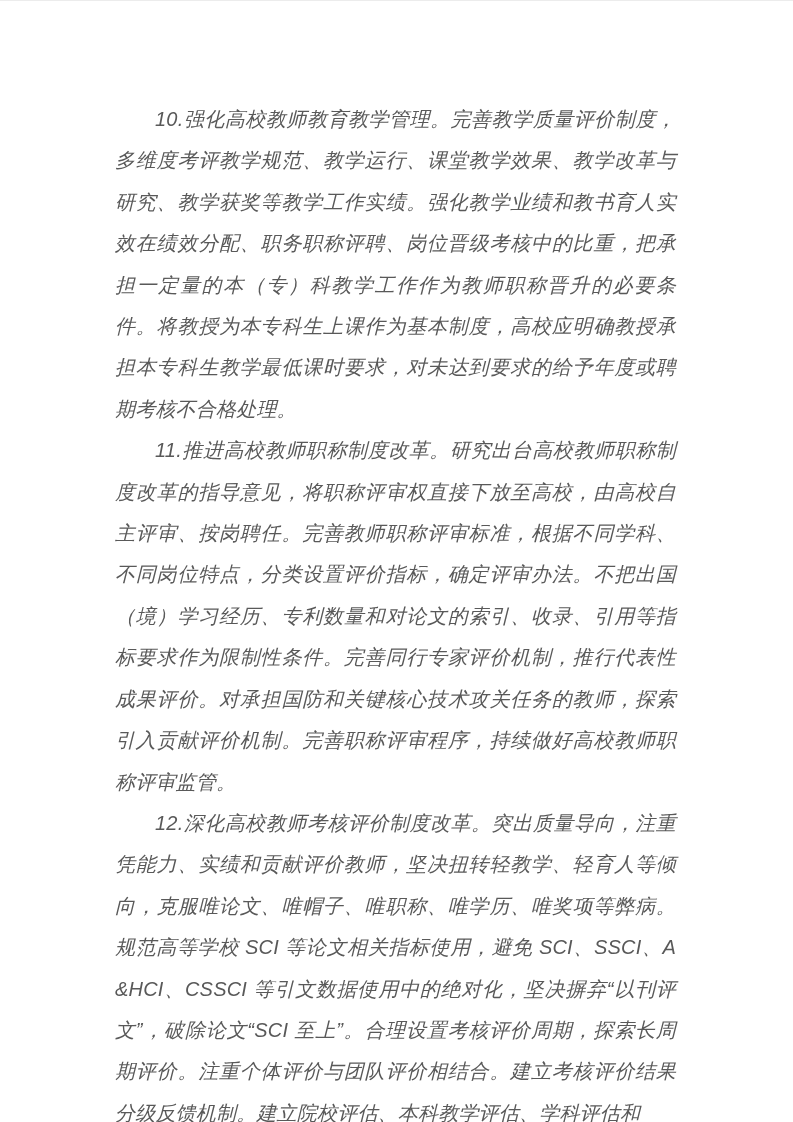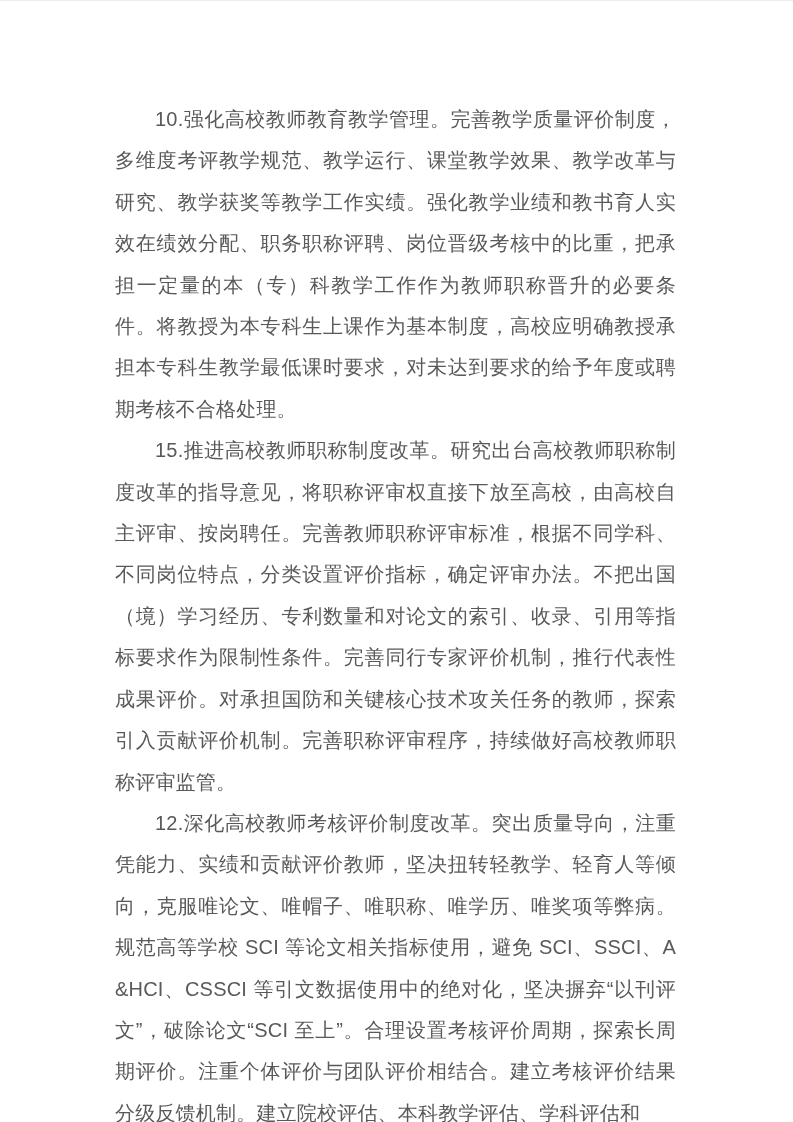--- a/index.html
+++ b/index.html
@@ -10,20 +10,21 @@
     background: #ffffff;
     overflow: hidden;
   }
   .page {
     position: relative;
     width: 793px;
     height: 1122px;
     background: #ffffff;
     border-top: 1px solid #ececec;
     box-sizing: border-box;
+    font-style: italic;
   }
   .content {
     position: absolute;
     top: 0;
     left: 115px;
     width: 561px;
     padding-top: 98px;
     font-family: "Liberation Sans", "DejaVu Sans", sans-serif;
     font-size: 20px;
     line-height: 41.4px;
@@ -38,16 +39,16 @@
     text-indent: 2em;
     word-break: break-all;
   }
 </style>
 </head>
 <body>
 
 <div class="page">
   <div class="content">
     <p>10.强化高校教师教育教学管理。完善教学质量评价制度，多维度考评教学规范、教学运行、课堂教学效果、教学改革与研究、教学获奖等教学工作实绩。强化教学业绩和教书育人实效在绩效分配、职务职称评聘、岗位晋级考核中的比重，把承担一定量的本（专）科教学工作作为教师职称晋升的必要条件。将教授为本专科生上课作为基本制度，高校应明确教授承担本专科生教学最低课时要求，对未达到要求的给予年度或聘期考核不合格处理。</p>
-    <p>15.推进高校教师职称制度改革。研究出台高校教师职称制度改革的指导意见，将职称评审权直接下放至高校，由高校自主评审、按岗聘任。完善教师职称评审标准，根据不同学科、不同岗位特点，分类设置评价指标，确定评审办法。不把出国（境）学习经历、专利数量和对论文的索引、收录、引用等指标要求作为限制性条件。完善同行专家评价机制，推行代表性成果评价。对承担国防和关键核心技术攻关任务的教师，探索引入贡献评价机制。完善职称评审程序，持续做好高校教师职称评审监管。</p>
+    <p>11.推进高校教师职称制度改革。研究出台高校教师职称制度改革的指导意见，将职称评审权直接下放至高校，由高校自主评审、按岗聘任。完善教师职称评审标准，根据不同学科、不同岗位特点，分类设置评价指标，确定评审办法。不把出国（境）学习经历、专利数量和对论文的索引、收录、引用等指标要求作为限制性条件。完善同行专家评价机制，推行代表性成果评价。对承担国防和关键核心技术攻关任务的教师，探索引入贡献评价机制。完善职称评审程序，持续做好高校教师职称评审监管。</p>
     <p>12.深化高校教师考核评价制度改革。突出质量导向，注重凭能力、实绩和贡献评价教师，坚决扭转轻教学、轻育人等倾向，克服唯论文、唯帽子、唯职称、唯学历、唯奖项等弊病。规范高等学校 SCI 等论文相关指标使用，避免 SCI、SSCI、A&amp;HCI、CSSCI 等引文数据使用中的绝对化，坚决摒弃“以刊评文”，破除论文“SCI 至上”。合理设置考核评价周期，探索长周期评价。注重个体评价与团队评价相结合。建立考核评价结果分级反馈机制。建立院校评估、本科教学评估、学科评估和</p>
   </div>
 </div>
 
 </body></html>

